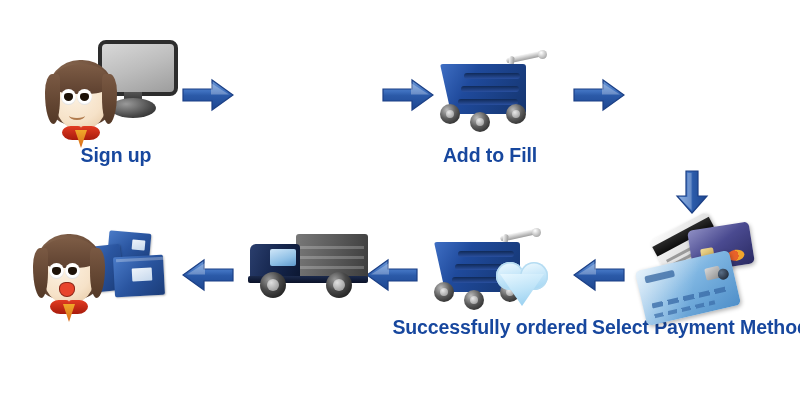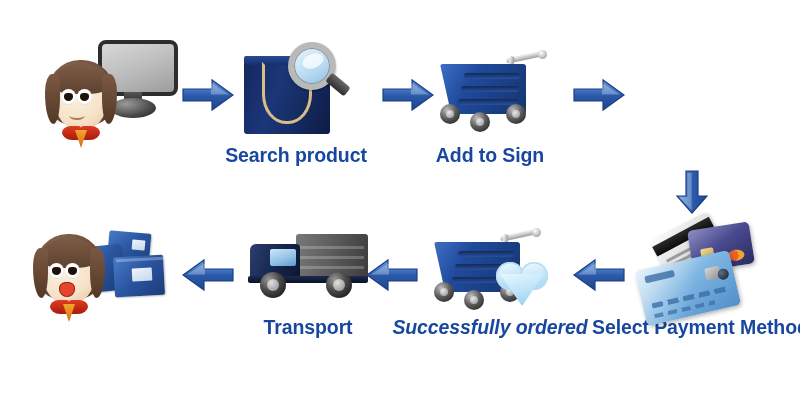--- a/index.html
+++ b/index.html
@@ -510,20 +510,21 @@
         <div class="eye l"></div>
         <div class="eye r"></div>
         <div class="smile"></div>
         <div class="bow">
           <div class="bl"></div>
           <div class="br"></div>
           <div class="bc"></div>
         </div>
       </div>
     </div>
+    <div class="caption">Sign up</div>
   </div>
 
   <div class="arrow" style="left:182px; top:78px;">
     <svg viewBox="0 0 52 34" width="52" height="34" aria-hidden="true">
       <defs>
         <linearGradient id="agr" x1="0" y1="0" x2="0" y2="1">
           <stop offset="0%" stop-color="#6f9bd8"></stop>
           <stop offset="38%" stop-color="#3d6fbe"></stop>
           <stop offset="52%" stop-color="#2b5aa8"></stop>
           <stop offset="100%" stop-color="#1d4690"></stop>
@@ -539,36 +540,20 @@
           <stop offset="40%" stop-color="#3d6fbe"></stop>
           <stop offset="55%" stop-color="#2b5aa8"></stop>
           <stop offset="100%" stop-color="#1d4690"></stop>
         </linearGradient>
       </defs>
       <path d="M1,11 L30,11 L30,2 L51,17 L30,32 L30,23 L1,23 Z" fill="url(#agr)" stroke="#1b3f85" stroke-width="1.2"></path>
       <path d="M3,12.4 L29,12.4 L29,5 L47,16.6 L29,16.6 L29,12.4 Z" fill="rgba(255,255,255,.28)"></path>
     </svg>
   </div>
 
-  <div class="step r1" style="left:196px; top:28px;">
-    <div class="art">
-      <div class="ic bag" style="left:48px; top:14px;">
-        <div class="body"></div>
-        <div class="lip"></div>
-        <div class="handle"></div>
-        <div class="mag">
-          <div class="rim">
-            <div class="gloss"></div>
-          </div>
-          <div class="grip"></div>
-        </div>
-      </div>
-    </div>
-    <div class="caption">Search product</div>
-  </div>
 
   <div class="arrow" style="left:382px; top:78px;">
     <svg viewBox="0 0 52 34" width="52" height="34" aria-hidden="true">
       <path d="M1,11 L30,11 L30,2 L51,17 L30,32 L30,23 L1,23 Z" fill="url(#agr)" stroke="#1b3f85" stroke-width="1.2"></path>
       <path d="M3,12.4 L29,12.4 L29,5 L47,16.6 L29,16.6 L29,12.4 Z" fill="rgba(255,255,255,.28)"></path>
     </svg>
   </div>
 
   <div class="step r1" style="left:390px; top:28px;">
     <div class="art">
@@ -578,21 +563,21 @@
         <div class="handle-v"></div>
         <div class="basket"></div>
         <div class="slot s1"></div>
         <div class="slot s2"></div>
         <div class="slot s3"></div>
         <div class="wheel w1"></div>
         <div class="wheel w2"></div>
         <div class="wheel w3"></div>
       </div>
     </div>
-    <div class="caption">Add to Sign</div>
+    <div class="caption">Add to Fill</div>
   </div>
 
   <div class="arrow" style="left:573px; top:78px;">
     <svg viewBox="0 0 52 34" width="52" height="34" aria-hidden="true">
       <path d="M1,11 L30,11 L30,2 L51,17 L30,32 L30,23 L1,23 Z" fill="url(#agr)" stroke="#1b3f85" stroke-width="1.2"></path>
       <path d="M3,12.4 L29,12.4 L29,5 L47,16.6 L29,16.6 L29,12.4 Z" fill="rgba(255,255,255,.28)"></path>
     </svg>
   </div>
 
 
@@ -627,21 +612,21 @@
     <div class="caption">Select Payment Method</div>
   </div>
 
   <div class="arrow" style="left:573px; top:258px;">
     <svg viewBox="0 0 52 34" width="52" height="34" aria-hidden="true">
       <path d="M51,11 L22,11 L22,2 L1,17 L22,32 L22,23 L51,23 Z" fill="url(#agl)" stroke="#1b3f85" stroke-width="1.2"></path>
       <path d="M49,12.4 L23,12.4 L23,5 L5,16.6 L23,16.6 L23,12.4 Z" fill="rgba(255,255,255,.28)"></path>
     </svg>
   </div>
 
-  <div class="step r2" style="left:390px; top:218px;font-style:italic;">
+  <div class="step r2" style="left:390px; top:218px;">
     <div class="art">
       <div class="ic cart" style="left:38px; top:2px;">
         <div class="handle-h"></div>
         <div class="handle-k"></div>
         <div class="handle-v"></div>
         <div class="basket"></div>
         <div class="slot s1"></div>
         <div class="slot s2"></div>
         <div class="slot s3"></div>
         <div class="wheel w1"></div>
@@ -674,21 +659,20 @@
           <div class="rib r4"></div>
         </div>
         <div class="cab">
           <div class="win"></div>
         </div>
         <div class="bumper"></div>
         <div class="wheel w1"></div>
         <div class="wheel w2"></div>
       </div>
     </div>
-    <div class="caption">Transport</div>
   </div>
 
   <div class="arrow" style="left:182px; top:258px;">
     <svg viewBox="0 0 52 34" width="52" height="34" aria-hidden="true">
       <path d="M51,11 L22,11 L22,2 L1,17 L22,32 L22,23 L51,23 Z" fill="url(#agl)" stroke="#1b3f85" stroke-width="1.2"></path>
       <path d="M49,12.4 L23,12.4 L23,5 L5,16.6 L23,16.6 L23,12.4 Z" fill="rgba(255,255,255,.28)"></path>
     </svg>
   </div>
 
   <div class="step r2" style="left:10px; top:218px;">

